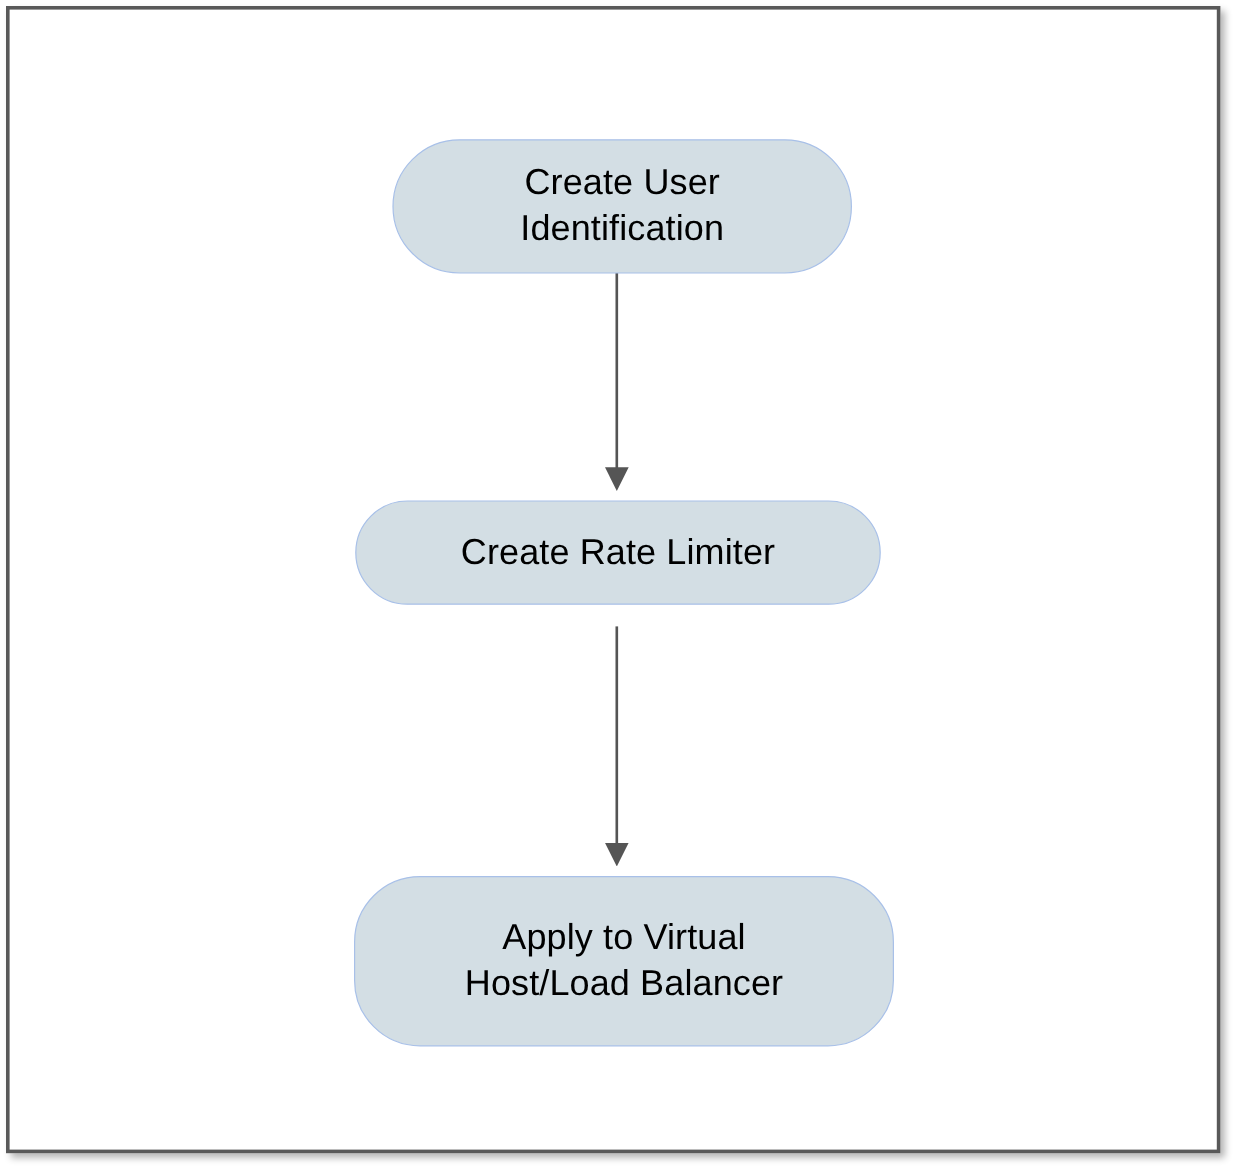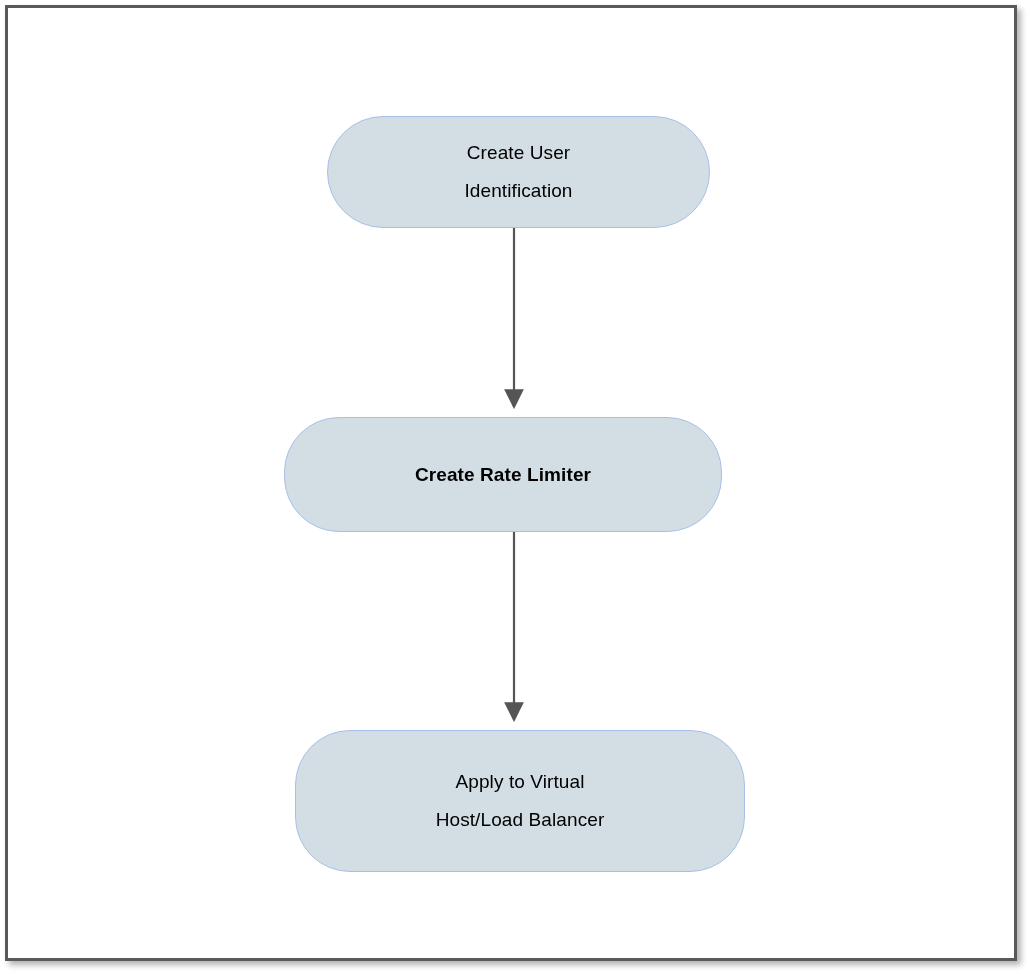--- a/index.html
+++ b/index.html
@@ -47,38 +47,37 @@
   .flow-node {
     position: absolute;
     box-sizing: border-box;
     display: flex;
     align-items: center;
     justify-content: center;
     text-align: center;
     background: #d3dee4;
     border: 1.5px solid #a8c0e8;
     color: #000000;
-    font-size: 19px;
+    font-size: 30px;
     line-height: 38px;
     letter-spacing: 0.1px;
     white-space: pre-line;
     user-select: none;
   }
 
   
   #node-create-user-identification {
     left: 319px;  top: 108px;
     width: 383px; height: 112px;
     border-radius: 56px;
   }
   #node-create-rate-limiter {
-    left: 276px;  top: 409px;
-    width: 438px; height: 115px;
+    left: 288px;  top: 409px;
+    width: 438px; height: 87px;
     border-radius: 55px;
-    font-weight: bold;
   }
   #node-apply-virtual-host {
     left: 287px;  top: 722px;
     width: 450px; height: 142px;
     border-radius: 55px;
   }
 
   .node-label {
     display: block;
     padding: 0 18px;

